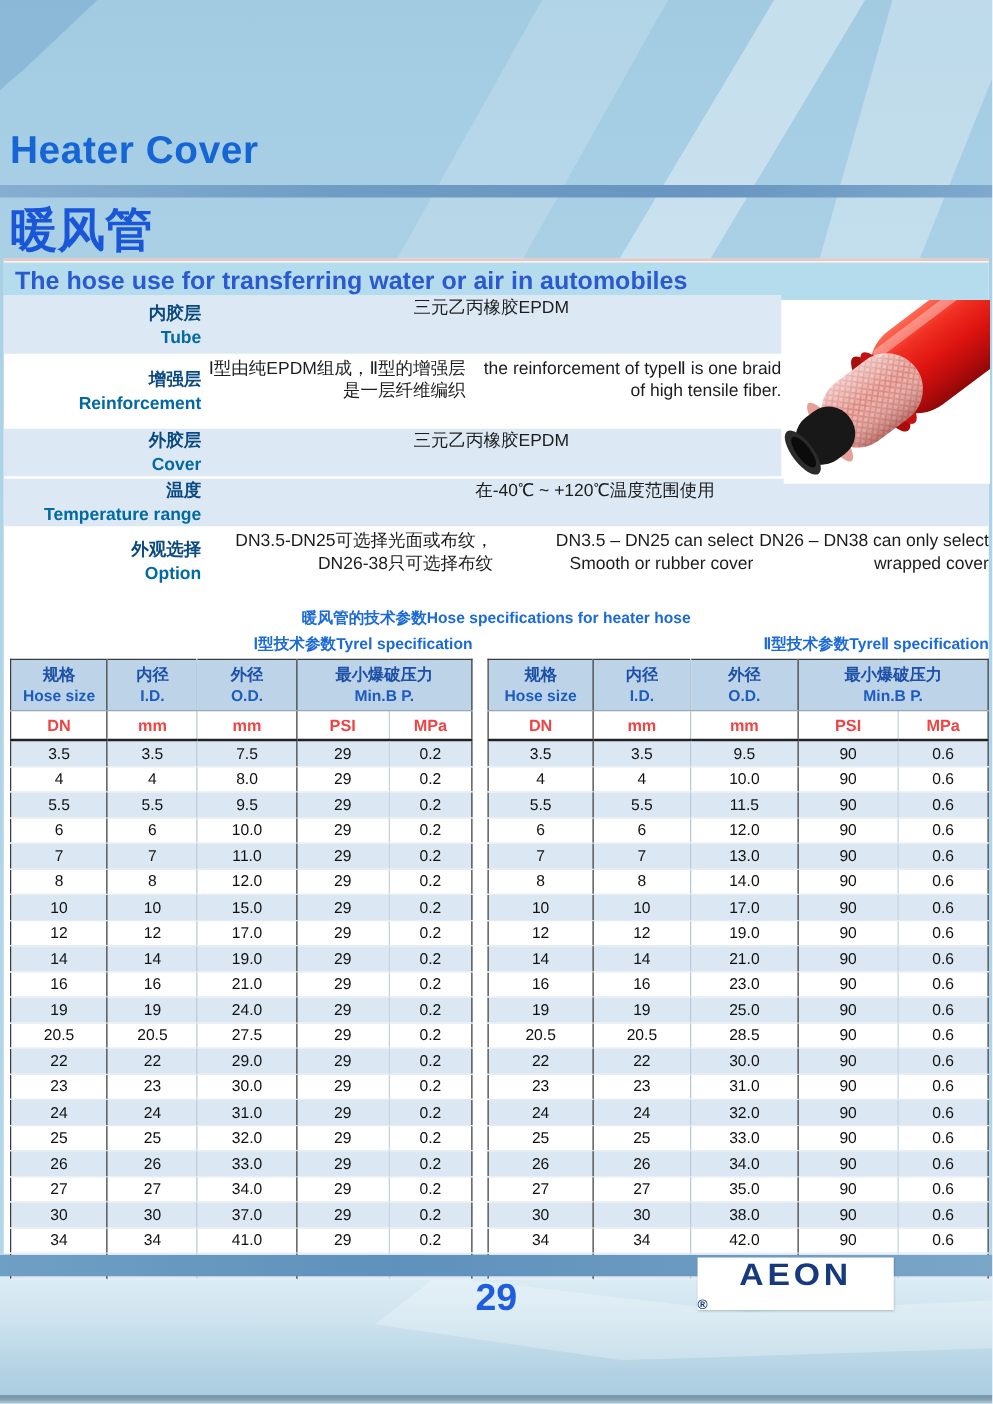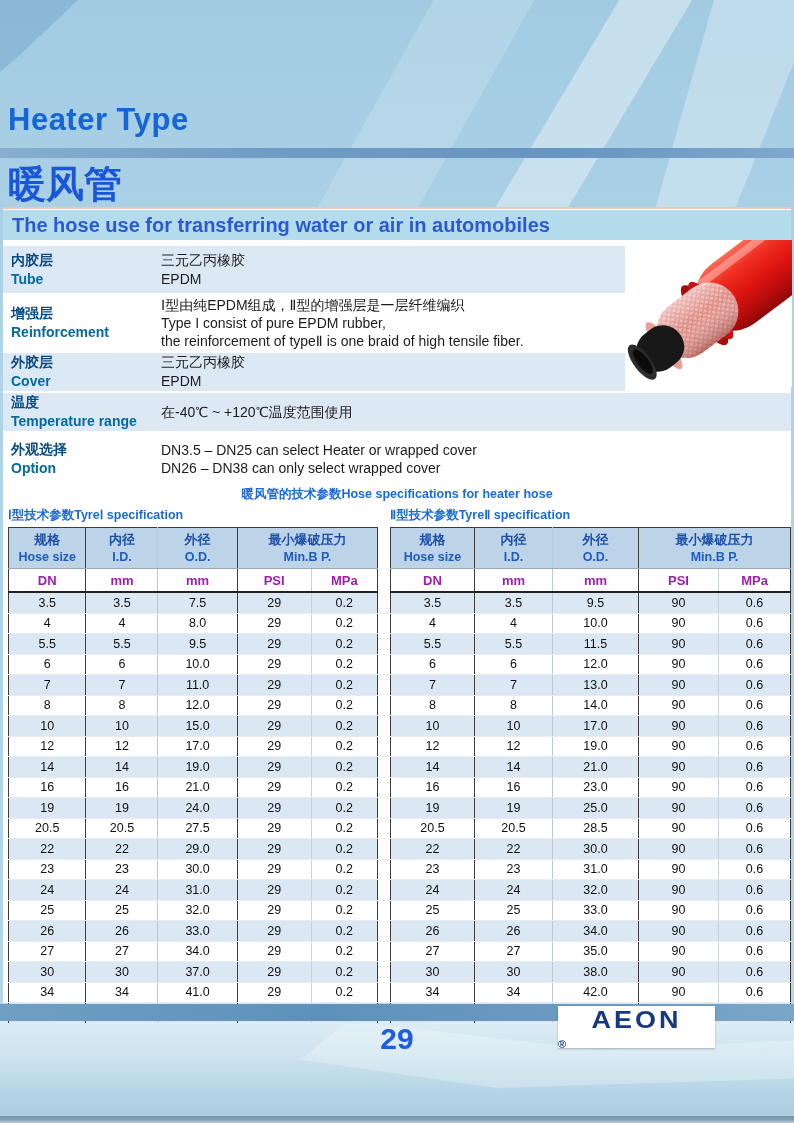--- a/index.html
+++ b/index.html
@@ -25,44 +25,44 @@
   
   .title-en{position:absolute;left:8px;top:102px;font-size:31px;font-weight:bold;color:#1565d4;letter-spacing:.5px;}
   .divider{position:absolute;left:0;top:148px;width:794px;height:10px;
            background:linear-gradient(90deg,#87aed0 0%,#6f9cc4 35%,#6795c0 70%,#7ea8cc 100%);}
   .title-zh{position:absolute;left:8px;top:159px;font-size:38px;font-weight:bold;color:#1a56d8;}
   
   .content-box{position:absolute;left:3px;top:207px;width:788px;height:796px;background:#ffffff;
            border-top:2px solid #eec5bd;box-sizing:border-box;}
   .subtitle{position:absolute;left:0;top:1px;width:100%;height:30px;line-height:30px;
            background:#b5dcec;color:#2b5ad0;font-size:20px;font-weight:bold;padding-left:9px;box-sizing:border-box;}
-  .spec-rows{position:absolute;left:0;top:37px;width:100%;}
+  .spec-rows{position:absolute;left:0;top:27px;width:100%;text-align:right;}
   .spec-row{display:flex;margin-bottom:2px;overflow:hidden;}
   .spec-row.shade{background:#dce9f5;}
   .spec-row.narrow{width:622px;}
   .spec-label{width:158px;padding-left:8px;box-sizing:border-box;display:flex;flex-direction:column;justify-content:center;}
   .lab-zh{font-size:14px;font-weight:bold;color:#0a4a80;line-height:19px;}
   .lab-en{font-size:14px;font-weight:bold;color:#0369a1;line-height:19px;}
-  .spec-value{flex:1;display:flex;flex-direction:column;justify-content:center;color:#1c1c1c;font-size:14px;line-height:19px;}
+  .spec-value{flex:1;display:flex;flex-direction:row;justify-content:center;color:#1c1c1c;font-size:14px;line-height:19px;}
   .spec-value.tight{line-height:18px;}
   .hose-box{position:absolute;left:624px;top:31px;width:165px;height:147px;background:#ffffff;}
   
   .tables-caption{position:absolute;left:3px;top:486px;width:788px;text-align:center;
            font-size:12.5px;font-weight:bold;color:#1b6ad6;}
-  .sub-caption{position:absolute;top:507px;text-align:left;font-size:12.5px;font-weight:bold;color:#1b6ad6;}
+  .sub-caption{position:absolute;top:507px;text-align:right;font-size:12.5px;font-weight:bold;color:#1b6ad6;}
   .sub-caption.left{left:8px;width:370px;}
   .sub-caption.right{left:390px;width:401px;}
   .table-host{position:absolute;top:527px;}
   .table-host.left{left:8px;width:370px;}
   .table-host.right{left:390px;width:401px;}
   table{border-collapse:collapse;width:100%;table-layout:fixed;background:#ffffff;border:1.5px solid #3c3c3c;}
   thead tr.hd th{background:#bdd3e8;height:40px;padding:0;border-bottom:1px solid #9aa7b4;}
   .h-zh{display:block;font-size:13px;font-weight:bold;color:#1c4fa8;line-height:19px;}
   .h-en{display:block;font-size:12.5px;font-weight:bold;color:#1c5cc0;line-height:17px;}
-  thead tr.units th{height:22px;font-size:13px;font-weight:bold;color:#a21caf;background:#ffffff;
+  thead tr.units th{height:22px;font-size:13px;font-weight:bold;color:#ef4444;background:#ffffff;
            border-bottom:2px solid #222222;padding:0;}
   tbody td{height:19.5px;font-size:12.5px;color:#111111;text-align:center;padding:0;border-bottom:1px solid #e6ecf2;}
   tbody tr:nth-child(odd){background:#dbe8f4;}
   .c0{border-right:1.5px solid #3c3c3c;margin-left:32px;}
   .c1{border-right:1px solid #b9c8d8;}
   .c2{border-right:1.5px solid #3c3c3c;margin-top:28px;}
   .c3{border-right:1px solid #c5d2de;}
   .c4{border-right:none;}
   
   .footer-band{position:absolute;left:0;top:1004px;width:794px;height:17px;
@@ -80,21 +80,21 @@
 <div class="page">
 
   <div class="deco deco-m1"></div>
   <div class="deco deco-m2"></div>
   <div class="deco deco-band"></div>
   <div class="deco deco-tl"></div>
   <div class="deco deco-foot"></div>
   <div class="deco deco-foot2"></div>
   <div class="deco bottom-line"></div>
 
-  <div class="title-en">Heater Type</div>
+  <div class="title-en">Heater Cover</div>
   <div class="divider"></div>
   <div class="title-zh">暖风管</div>
 
   <div class="content-box">
     <div class="subtitle">The hose use for transferring water or air in automobiles</div>
     <div class="spec-rows">
         <div class="spec-row shade narrow" style="height: 47px;">
           <div class="spec-label">
             <div class="lab-zh">内胶层</div>
             <div class="lab-en">Tube</div>
@@ -104,21 +104,20 @@
             <div>EPDM</div>
           </div>
         </div>
         <div class="spec-row narrow" style="height: 56px;">
           <div class="spec-label">
             <div class="lab-zh">增强层</div>
             <div class="lab-en">Reinforcement</div>
           </div>
           <div class="spec-value tight">
             <div>Ⅰ型由纯EPDM组成，Ⅱ型的增强层是一层纤维编织</div>
-            <div>Type I consist of  pure EPDM rubber,</div>
             <div>the reinforcement of typeⅡ is one braid of high tensile fiber.</div>
           </div>
         </div>
         <div class="spec-row shade narrow" style="height: 38px;">
           <div class="spec-label">
             <div class="lab-zh">外胶层</div>
             <div class="lab-en">Cover</div>
           </div>
           <div class="spec-value">
             <div>三元乙丙橡胶</div>
@@ -133,21 +132,22 @@
           <div class="spec-value">
             <div>在-40℃ ~ +120℃温度范围使用</div>
           </div>
         </div>
         <div class="spec-row" style="height: 52px;">
           <div class="spec-label">
             <div class="lab-zh">外观选择</div>
             <div class="lab-en">Option</div>
           </div>
           <div class="spec-value tight">
-            <div>DN3.5 – DN25 can select Heater or wrapped cover</div>
+            <div>DN3.5-DN25可选择光面或布纹，DN26-38只可选择布纹</div>
+            <div>DN3.5 – DN25 can select Smooth or rubber cover</div>
             <div>DN26 – DN38 can only select wrapped cover</div>
           </div>
         </div>
       </div>
     <div class="hose-box">
       <svg width="165" height="147" viewBox="0 0 165 147">
         <defs>
           <linearGradient id="redGrad" x1="0" y1="0" x2="0" y2="1">
             <stop offset="0" stop-color="#ff6a55"></stop>
             <stop offset="0.25" stop-color="#f03022"></stop>

